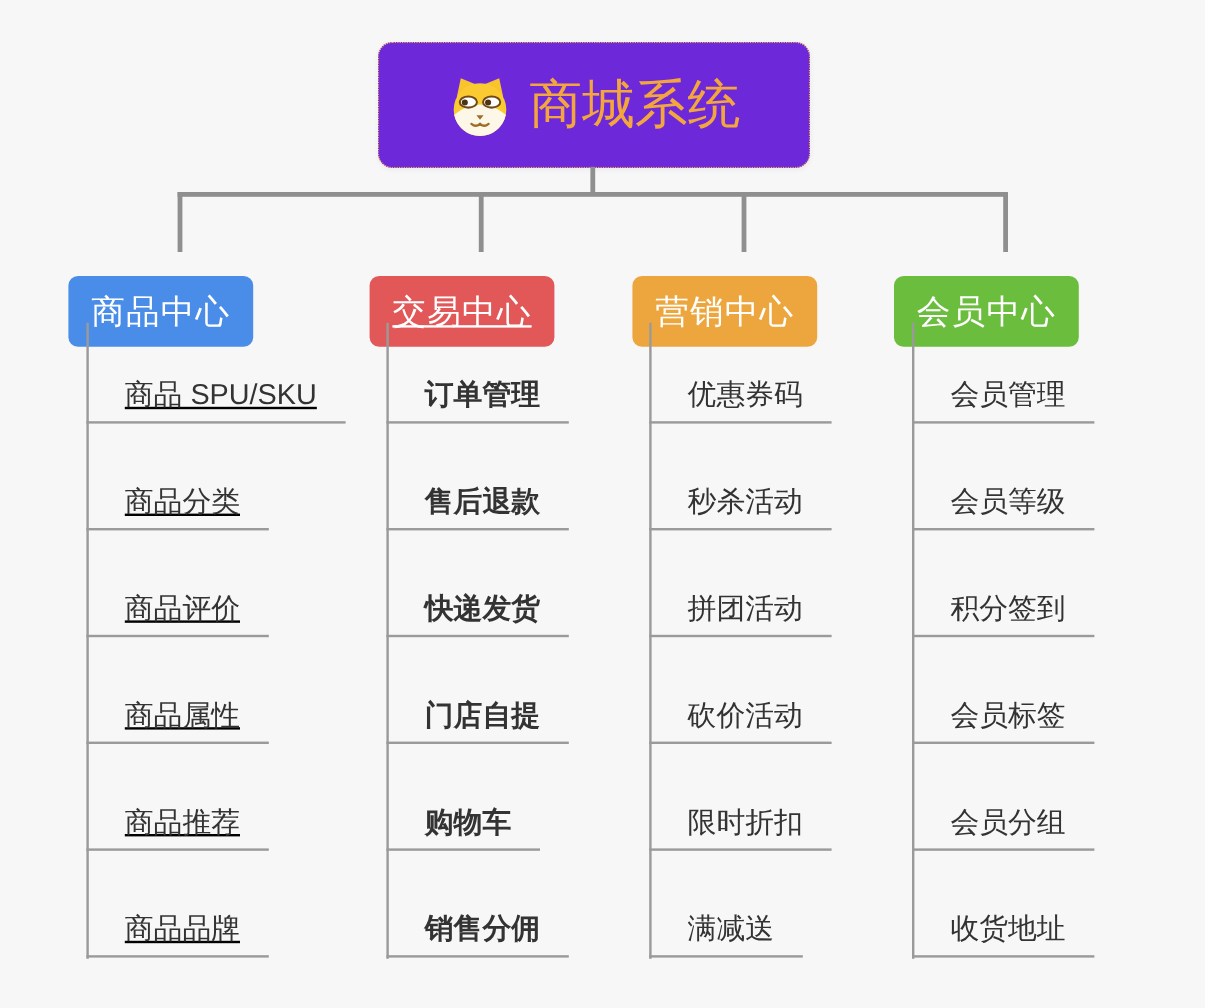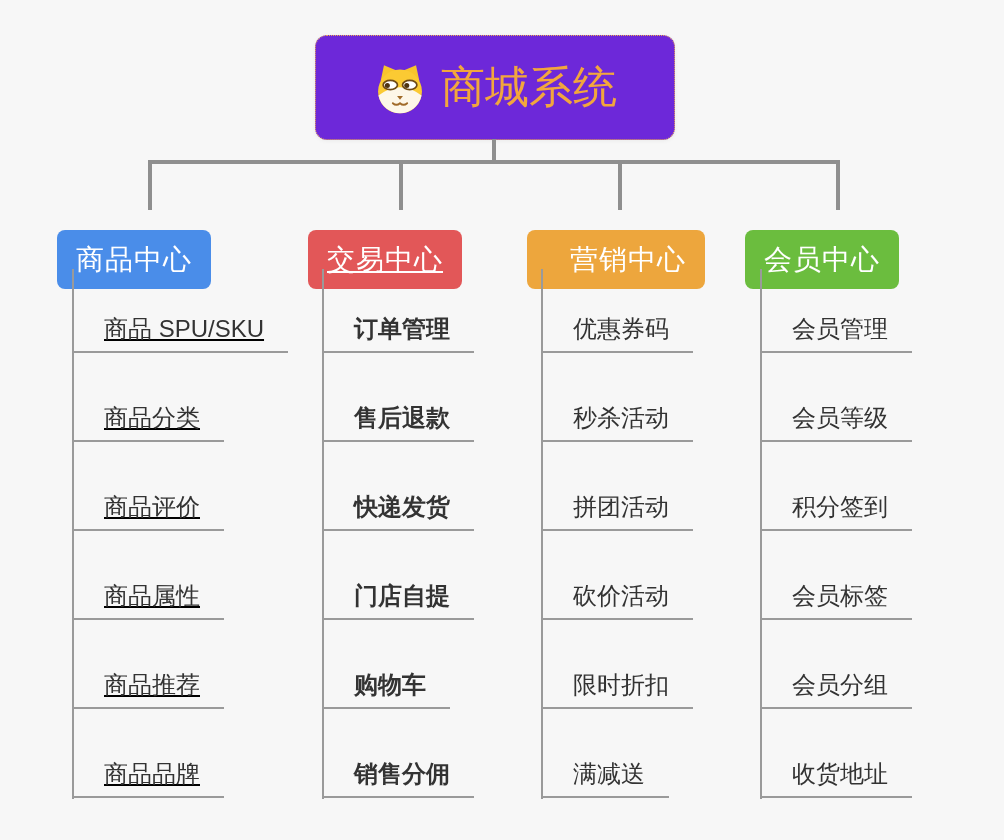--- a/index.html
+++ b/index.html
@@ -79,21 +79,21 @@
 
   <div class="line root-trunk"></div>
   <div class="line hbar"></div>
   <div class="line drop d1"></div>
   <div class="line drop d2"></div>
   <div class="line drop d3"></div>
   <div class="line drop d4"></div>
 
   <div class="branch-box b1" style="background: rgb(74, 141, 233);">商品中心</div>
   <div class="branch-box b2" style="background: rgb(226, 87, 88);">交易中心</div>
-  <div class="branch-box b3" style="background: rgb(237, 166, 61); padding-left: 24px;">营销中心</div>
+  <div class="branch-box b3" style="background: rgb(237, 166, 61);">营销中心</div>
   <div class="branch-box b4" style="background: rgb(107, 189, 62);">会员中心</div>
 
   <div class="trunk t1"></div>
   <div class="trunk t2"></div>
   <div class="trunk t3"></div>
   <div class="trunk t4"></div>
 
   <div class="leaves l1">
     <div class="leaf">商品 SPU/SKU</div>
     <div class="leaf">商品分类</div>

